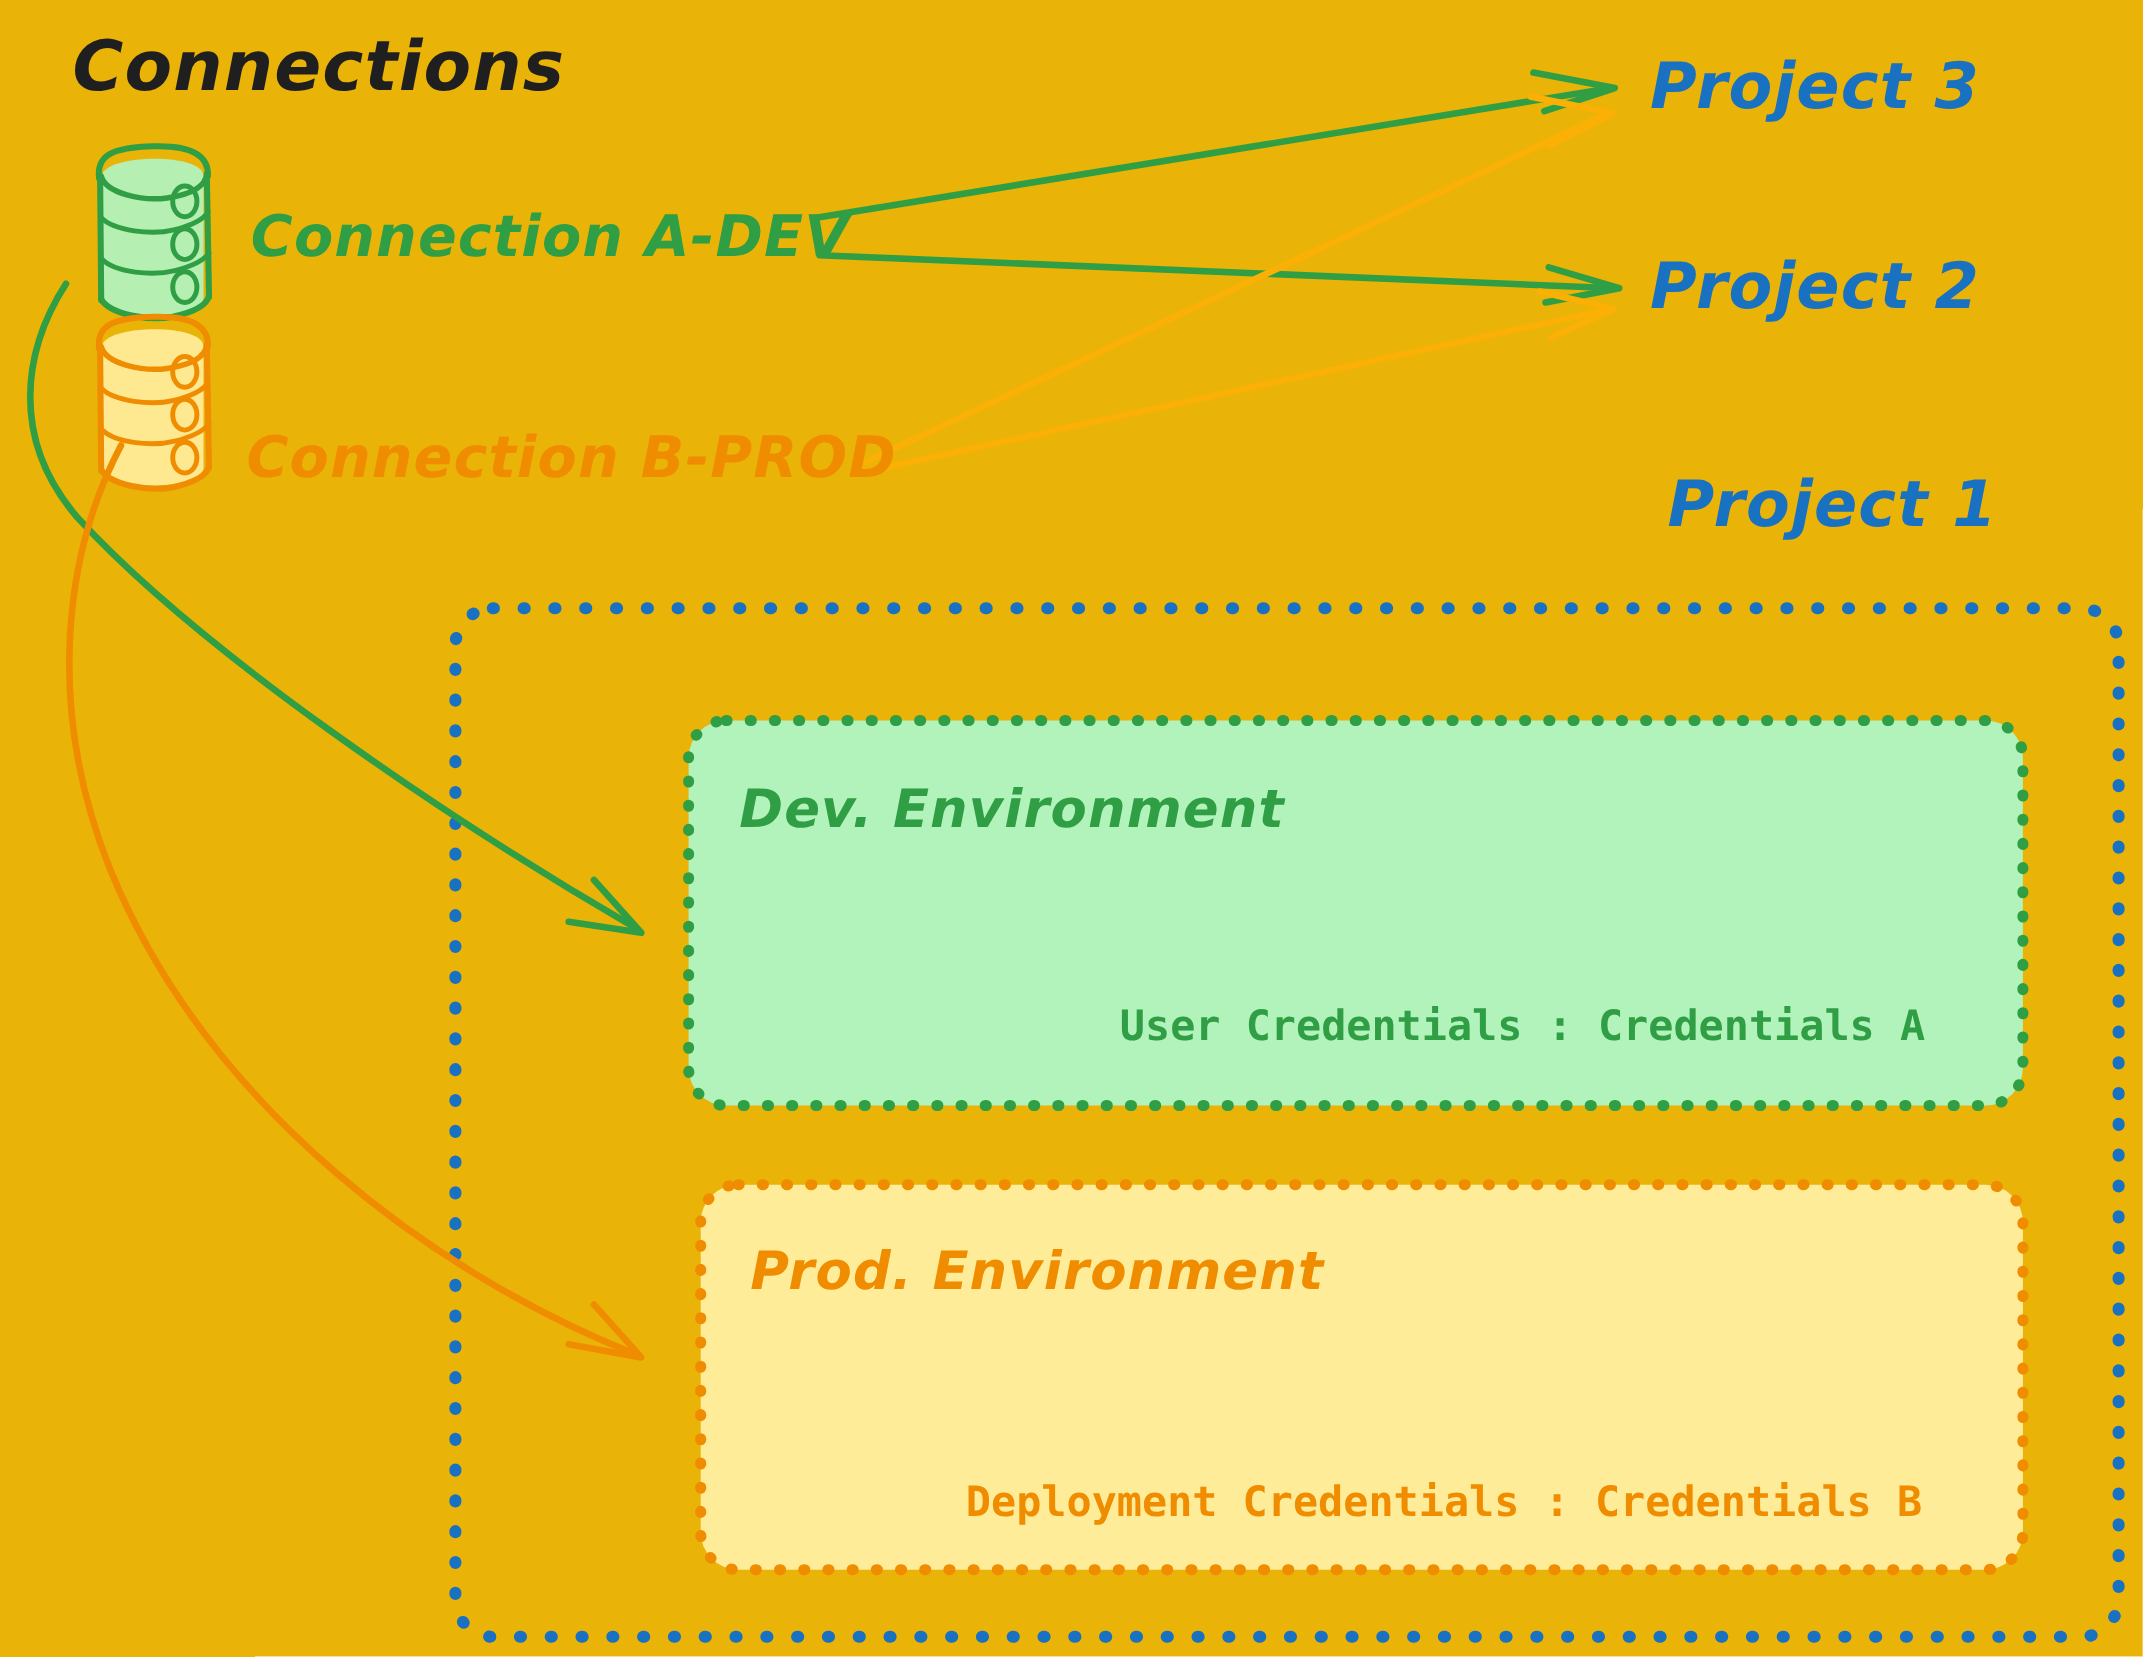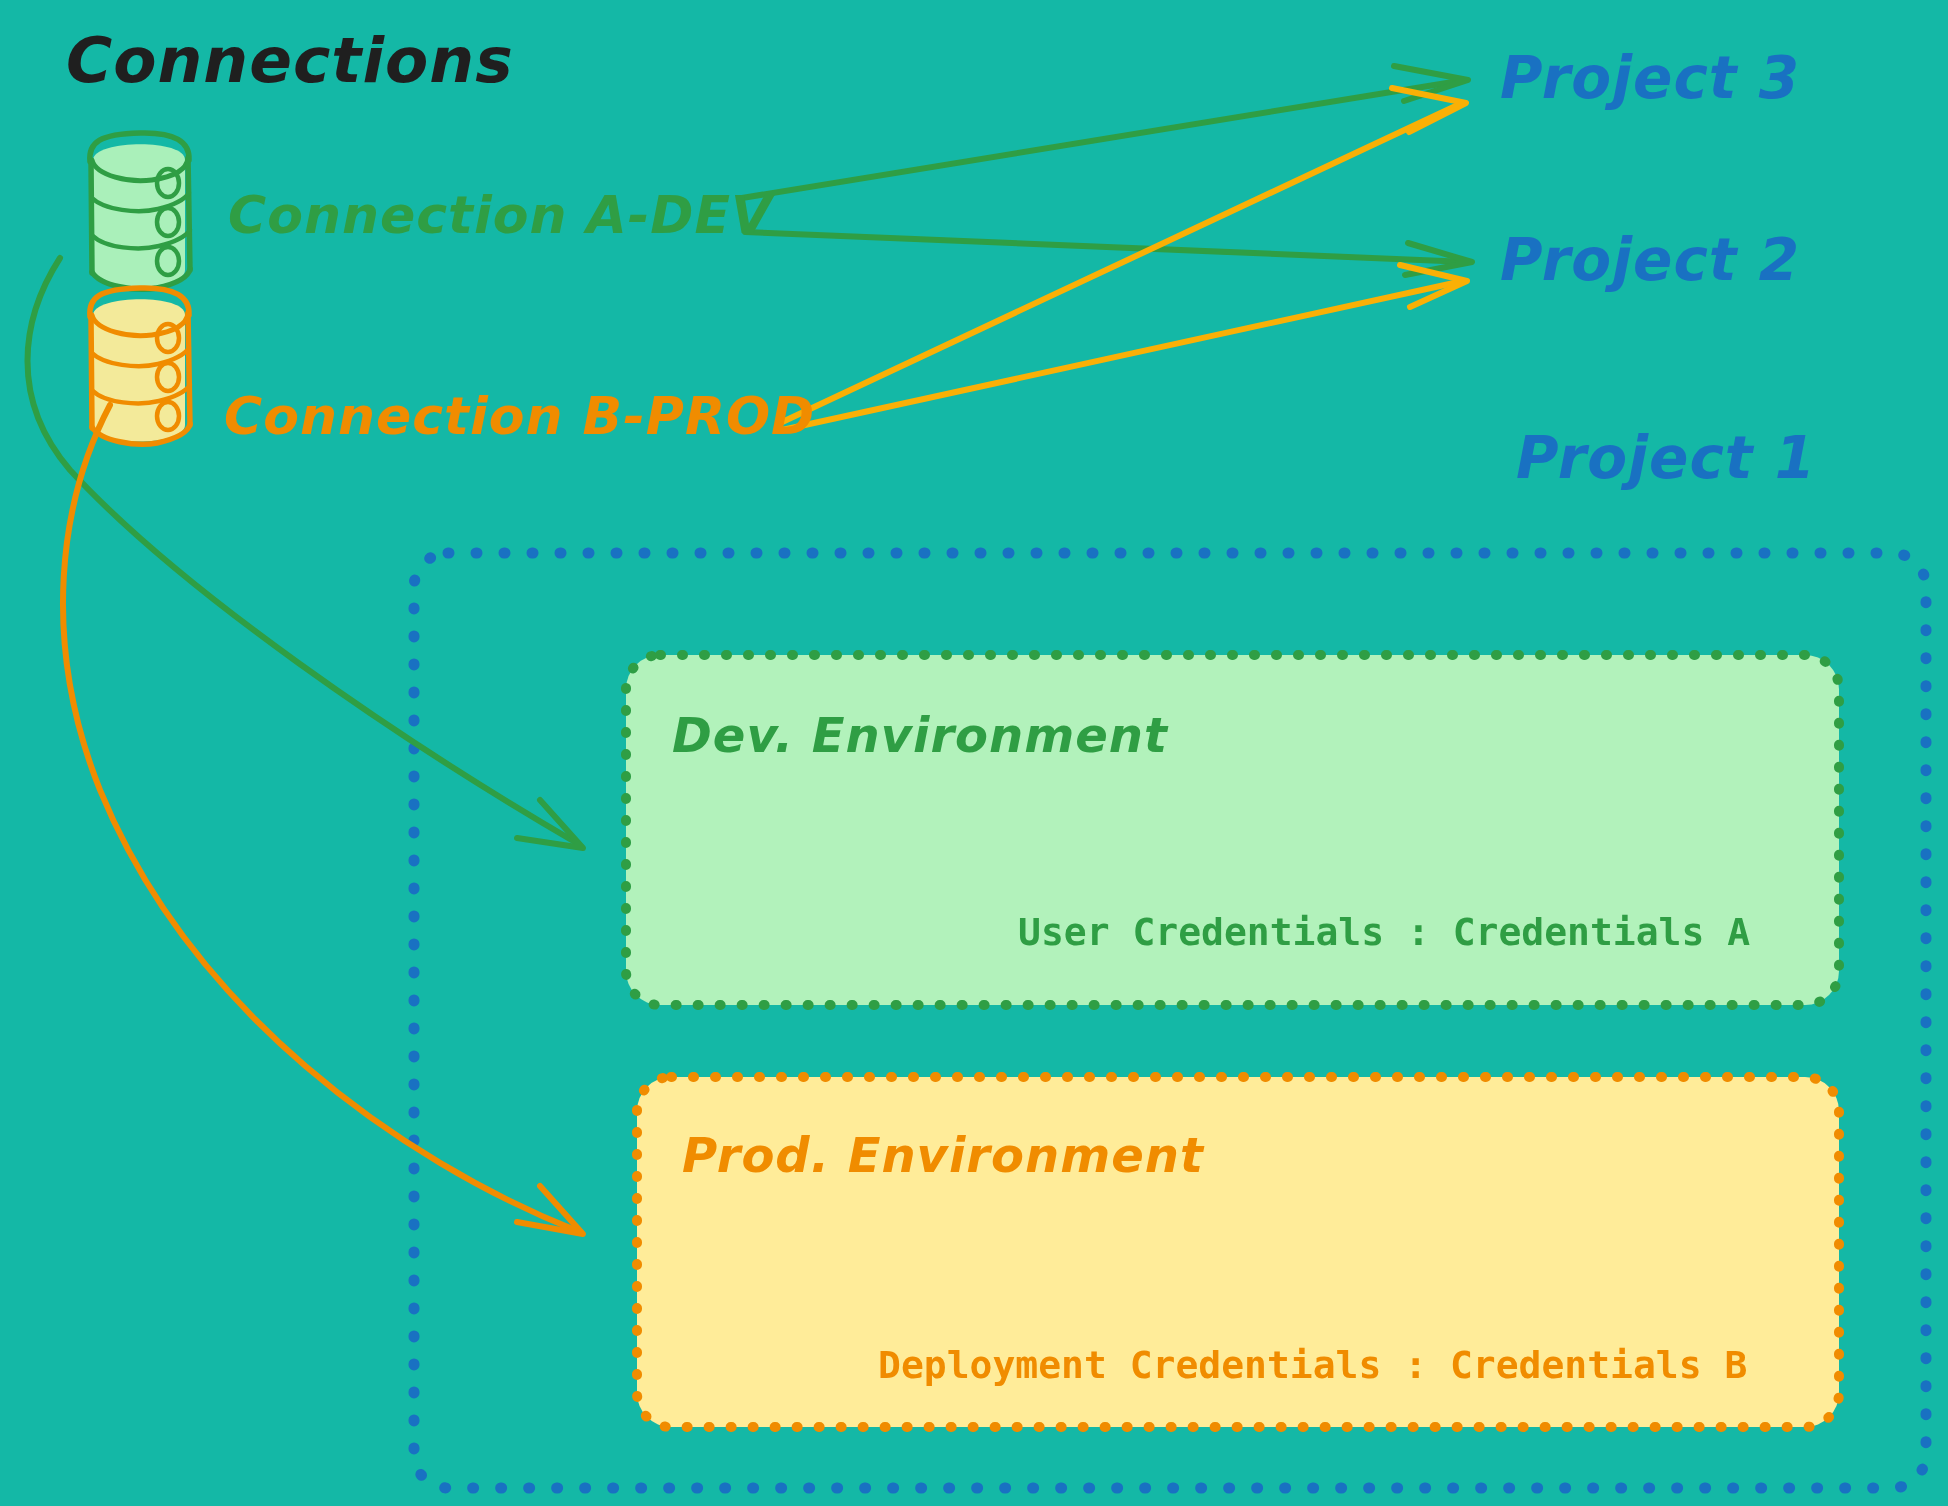--- a/index.html
+++ b/index.html
@@ -4,21 +4,21 @@
 <style>
   html, body {
     margin: 0;
     padding: 0;
     background: #ffffff;
   }
   #canvas {
     position: relative;
     width: 1948px;
     height: 1506px;
-    background: #14b8a6;
+    background: #eab308;
     overflow: hidden;
     font-family: "DejaVu Sans", sans-serif;
   }
   svg.layer {
     position: absolute;
     top: 0;
     left: 0;
     width: 1948px;
     height: 1506px;
   }

